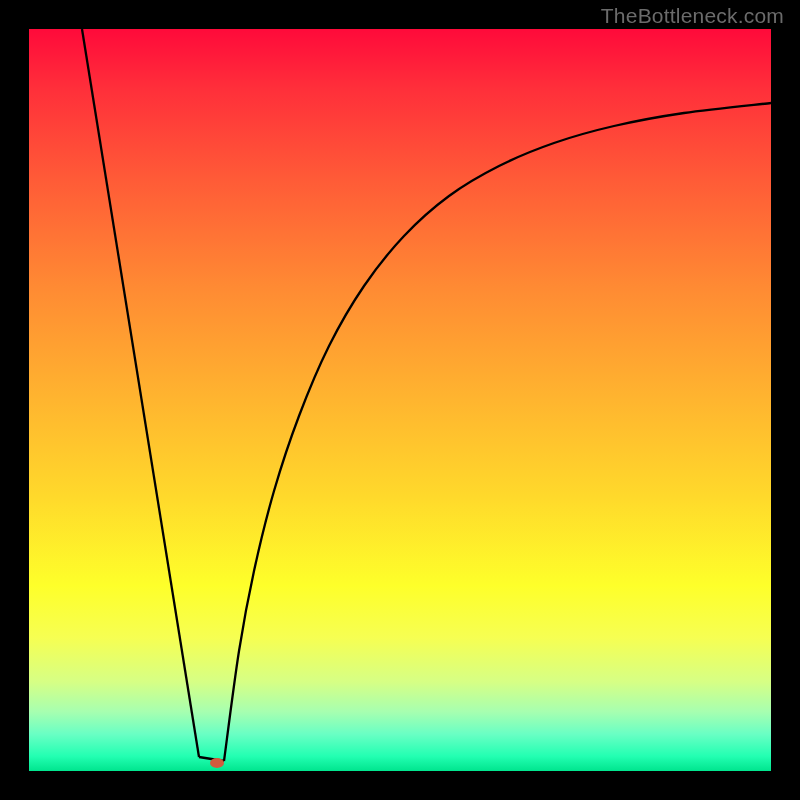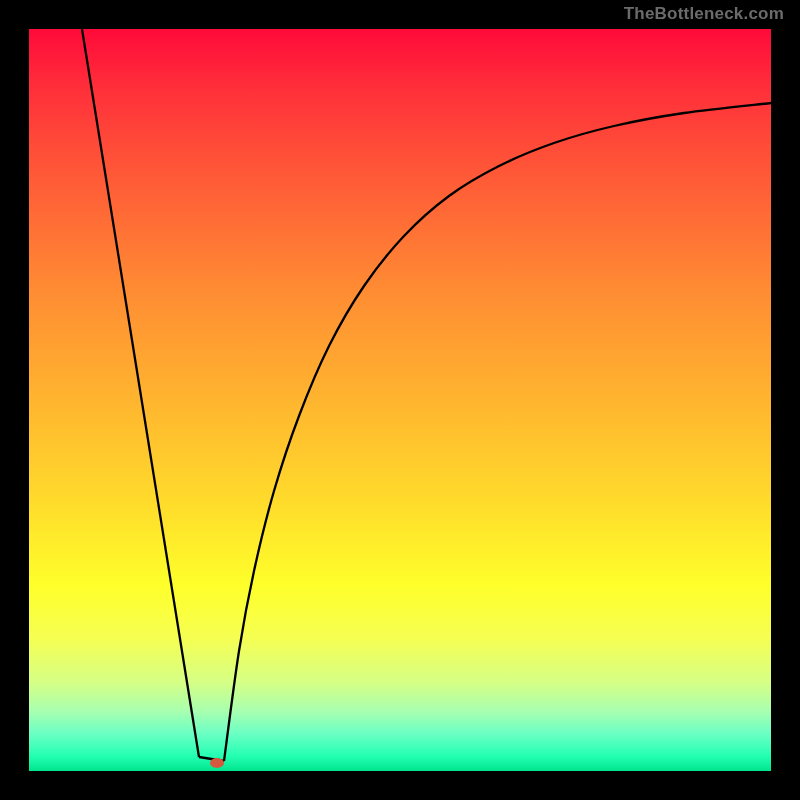--- a/index.html
+++ b/index.html
@@ -45,22 +45,22 @@
     position: absolute;
     left: 0;
     top: 0;
     width: 742px;
     height: 742px;
   }
   .watermark {
     position: absolute;
     top: 4px;
     right: 16px;
-    font-size: 17px;
-    font-weight: 700;
+    font-size: 21px;
+    font-weight: 400;
     color: #6b6b6b;
     letter-spacing: 0.2px;
     user-select: none;
   }
   .marker-dot {
     fill: #d35a3e;
   }
 </style>
 </head>
 <body>

